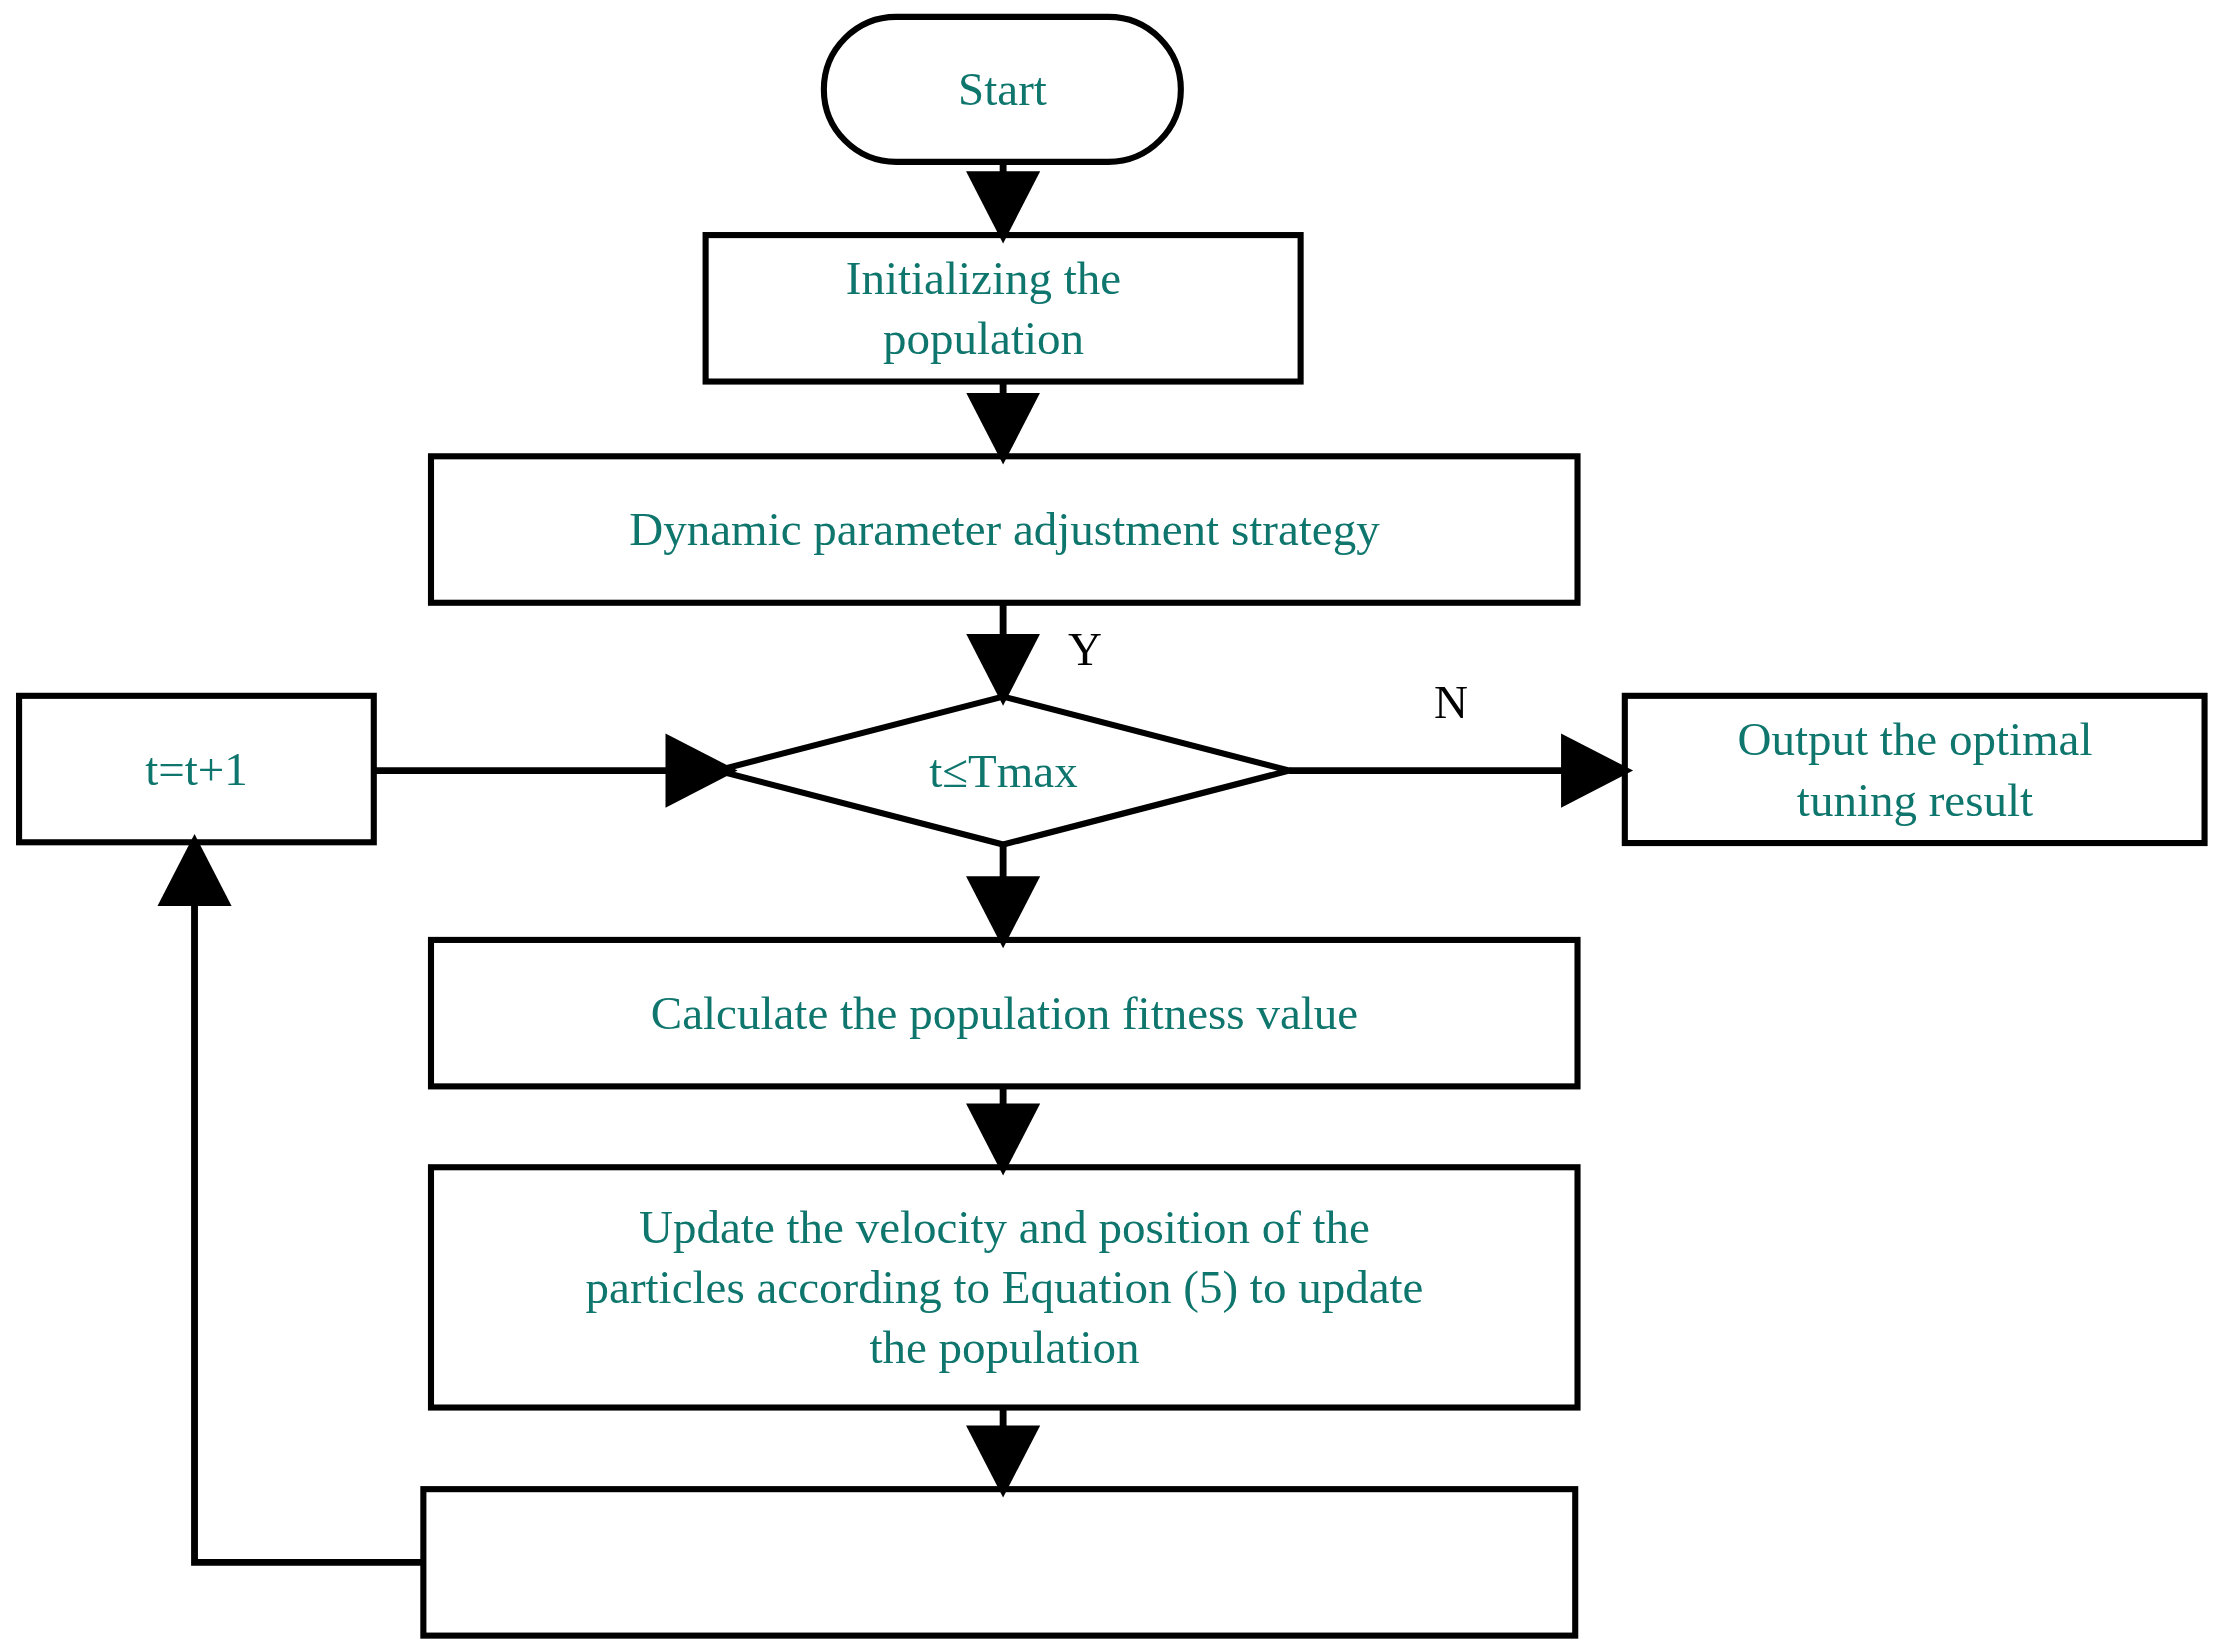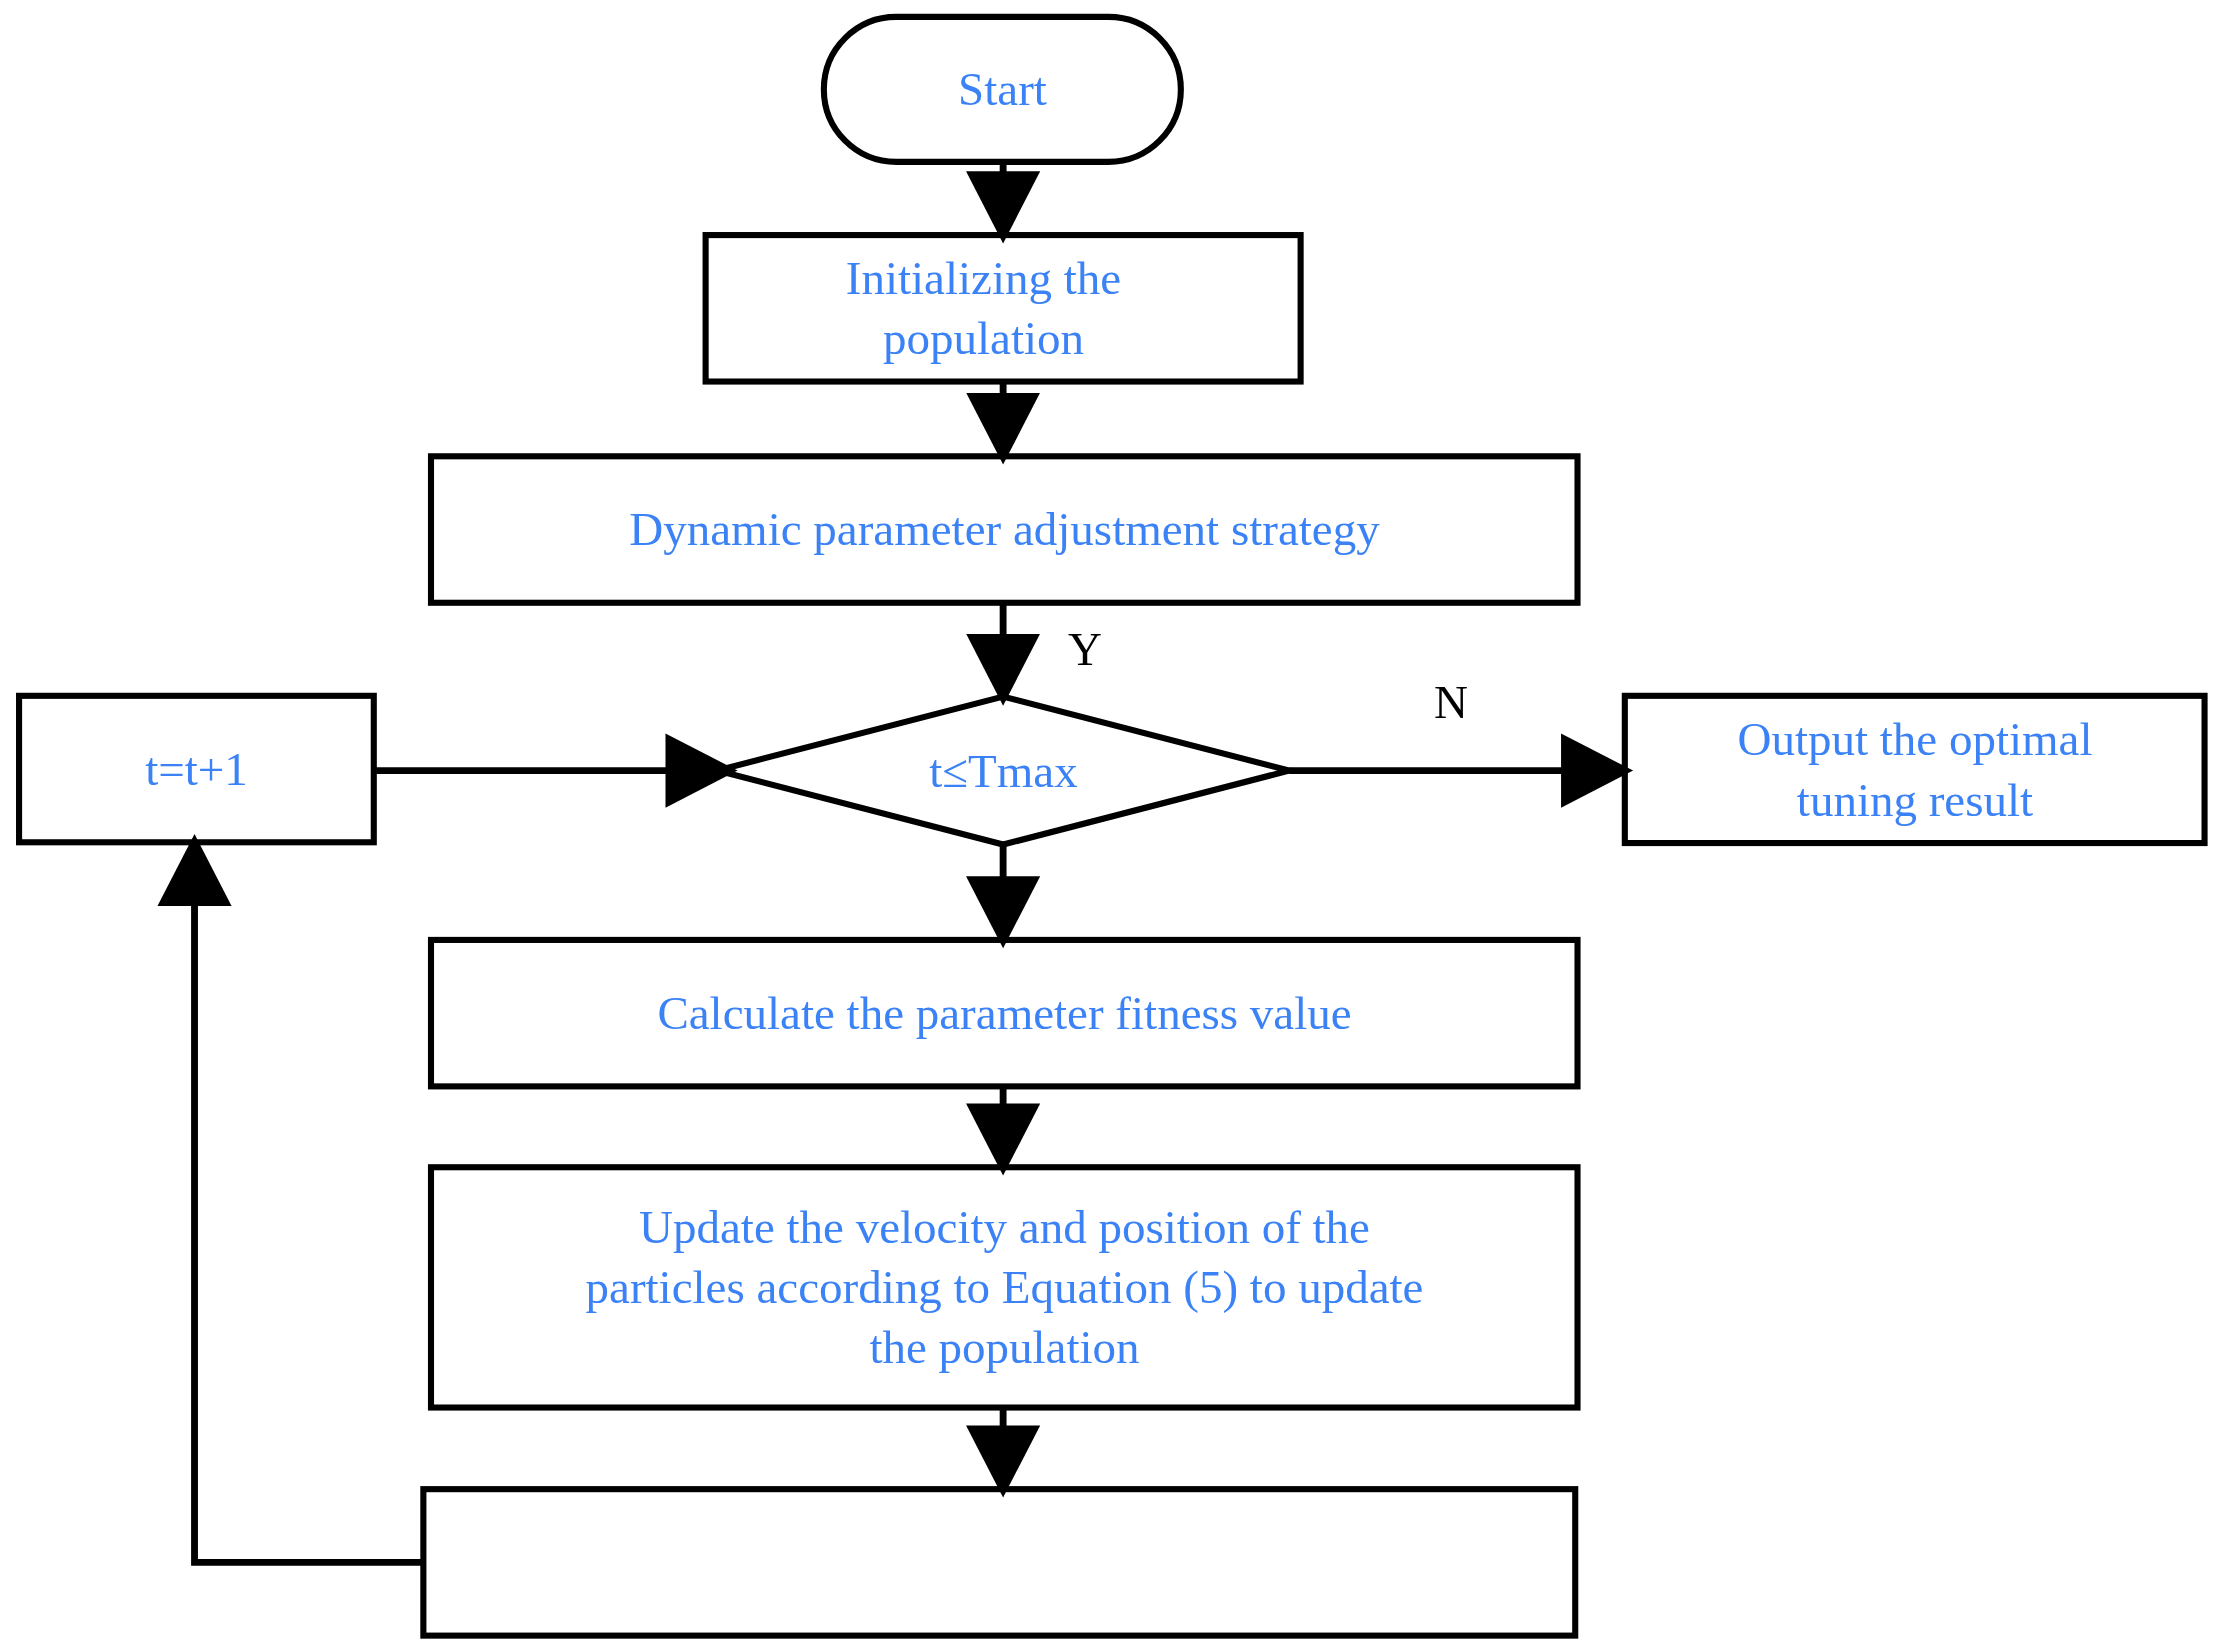--- a/index.html
+++ b/index.html
@@ -21,21 +21,21 @@
     top: 0;
     width: 2216px;
     height: 1651px;
   }
   .node-label {
     position: absolute;
     display: flex;
     align-items: center;
     justify-content: center;
     text-align: center;
-    color: #3b82f6;
+    color: #0f766e;
     font-family: "Liberation Serif", "DejaVu Serif", serif;
     font-size: 47px;
     line-height: 1.28;
     white-space: pre-line;
     pointer-events: none;
   }
   .edge-label {
     position: absolute;
     color: #000000;
     font-family: "Liberation Serif", "DejaVu Serif", serif;
@@ -99,21 +99,21 @@
 
   <div class="node-label" style="left:813px; top:697px; width:381px; height:148px;">t≤Tmax</div>
 
   <div class="node-label" style="left:431px; top:456px; width:1147px; height:146px;">Dynamic parameter adjustment strategy</div>
 
   <div class="node-label" style="left:19px; top:696px; width:355px; height:146px;">t=t+1</div>
 
   <div class="node-label" style="left:1625px; top:696px; width:580px; height:147px;">Output the optimal
 tuning result</div>
 
-  <div class="node-label" style="left:431px; top:940px; width:1147px; height:146px;">Calculate the parameter fitness value</div>
+  <div class="node-label" style="left:431px; top:940px; width:1147px; height:146px;">Calculate the population fitness value</div>
 
   <div class="node-label" style="left:431px; top:1167px; width:1147px; height:240px;">Update the velocity and position of the
 particles according to Equation (5) to update
 the population</div>
 
 
   <div class="edge-label" style="left:1068px; top:626px;">Y</div>
 
   <div class="edge-label" style="left:1434px; top:679px;">N</div>
 

